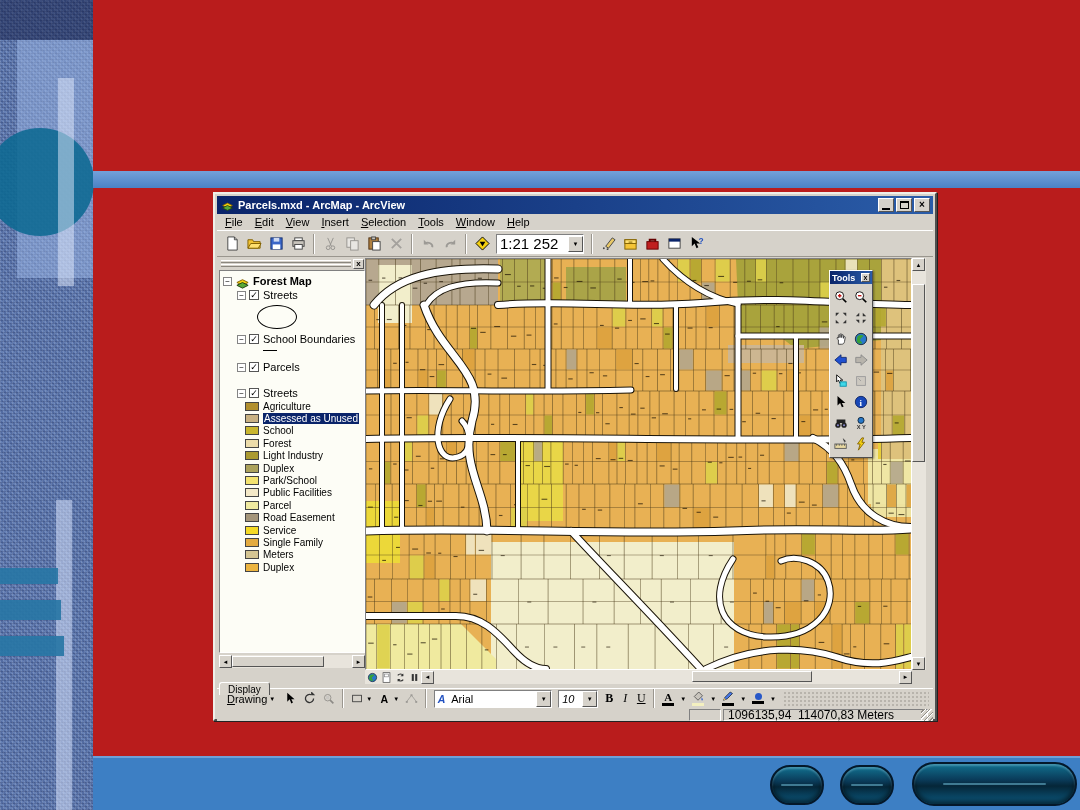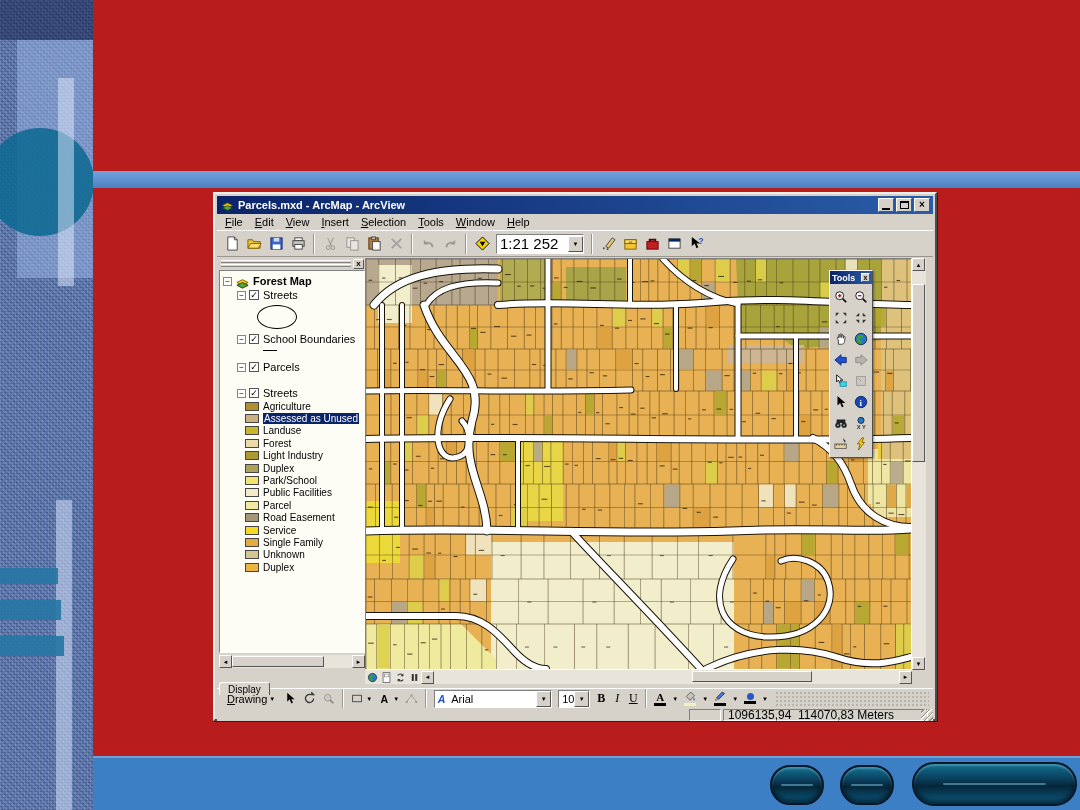--- a/index.html
+++ b/index.html
@@ -108,22 +108,22 @@
   .drawbar{position:absolute;left:2px;top:494px;right:2px;height:20px;background:#d6d2ca;
       border-top:1px solid #fff;display:flex;align-items:center;padding-left:4px;}
   .dbtn{height:18px;display:flex;align-items:center;justify-content:center;padding:0 3px;}
   .dbtn svg{width:13px;height:13px;}
   .dbtn.disabled{filter:grayscale(1) opacity(.45);}
   .ddrop{font-size:6px;margin-left:2px;}
   .drawing-menu{font-size:11px;padding:0 6px;display:flex;align-items:center;}
   .font-combo{width:118px;height:18px;background:#fff;border:1px solid;border-color:#808080 #fff #fff #808080;
       display:flex;align-items:center;margin:0 3px;}
   .font-combo .fname{flex:1;font-size:11px;padding-left:2px;}
-  .size-combo{width:32px;height:18px;background:#fff;border:1px solid;border-color:#808080 #fff #fff #808080;
-      display:flex;align-items:center;margin:4px 3px;}
+  .size-combo{width:40px;height:18px;background:#fff;border:1px solid;border-color:#808080 #fff #fff #808080;
+      display:flex;align-items:center;margin:4px 3px;font-style:italic;}
   .size-combo .fsize{flex:1;font-size:11px;padding-left:3px;}
   .biu{font-family:"Liberation Serif",serif;font-size:12px;width:16px;text-align:center;}
   .colorbtn{display:flex;flex-direction:column;align-items:center;justify-content:center;width:18px;}
   .colorbtn .g{font-size:11px;font-weight:bold;font-family:"Liberation Serif",serif;line-height:10px;}
   .colorbtn .bar{width:12px;height:3px;margin-top:1px;}
   .draw-empty{flex:1;height:16px;margin:0 4px;background-image:radial-gradient(#b8b4ac 1px,transparent 1px);background-size:4px 4px;}
 
   
   .statusbar{position:absolute;left:2px;top:514px;right:2px;height:13px;background:#d6d2ca;display:flex;align-items:center;}
   .spanel{height:12px;border:1px solid;border-color:#808080 #fff #fff #808080;margin-right:2px;}
@@ -354,21 +354,21 @@
           <div class="swatch-row">
             <span class="swatch" style="background:#b18f2e"></span>
             <span class="swatch-label">Agriculture</span>
           </div>
           <div class="swatch-row">
             <span class="swatch" style="background:#c9b183"></span>
             <span class="swatch-label sel">Assessed as Unused</span>
           </div>
           <div class="swatch-row">
             <span class="swatch" style="background:#c9b62f"></span>
-            <span class="swatch-label">Landuse</span>
+            <span class="swatch-label">School</span>
           </div>
           <div class="swatch-row">
             <span class="swatch" style="background:#ecdcaa"></span>
             <span class="swatch-label">Forest</span>
           </div>
           <div class="swatch-row">
             <span class="swatch" style="background:#ab9a31"></span>
             <span class="swatch-label">Light Industry</span>
           </div>
           <div class="swatch-row">
@@ -394,21 +394,21 @@
           <div class="swatch-row">
             <span class="swatch" style="background:#f6da25"></span>
             <span class="swatch-label">Service</span>
           </div>
           <div class="swatch-row">
             <span class="swatch" style="background:#e4ab40"></span>
             <span class="swatch-label">Single Family</span>
           </div>
           <div class="swatch-row">
             <span class="swatch" style="background:#d5c593"></span>
-            <span class="swatch-label">Unknown</span>
+            <span class="swatch-label">Meters</span>
           </div>
           <div class="swatch-row">
             <span class="swatch" style="background:#ecb440"></span>
             <span class="swatch-label">Duplex</span>
           </div>
         </div>
       <div class="toc-hscroll">
         <div class="sbtn">◄</div>
         <div class="toc-hthumb"></div>
         <div class="sbtn" style="margin-left:auto;">►</div>

